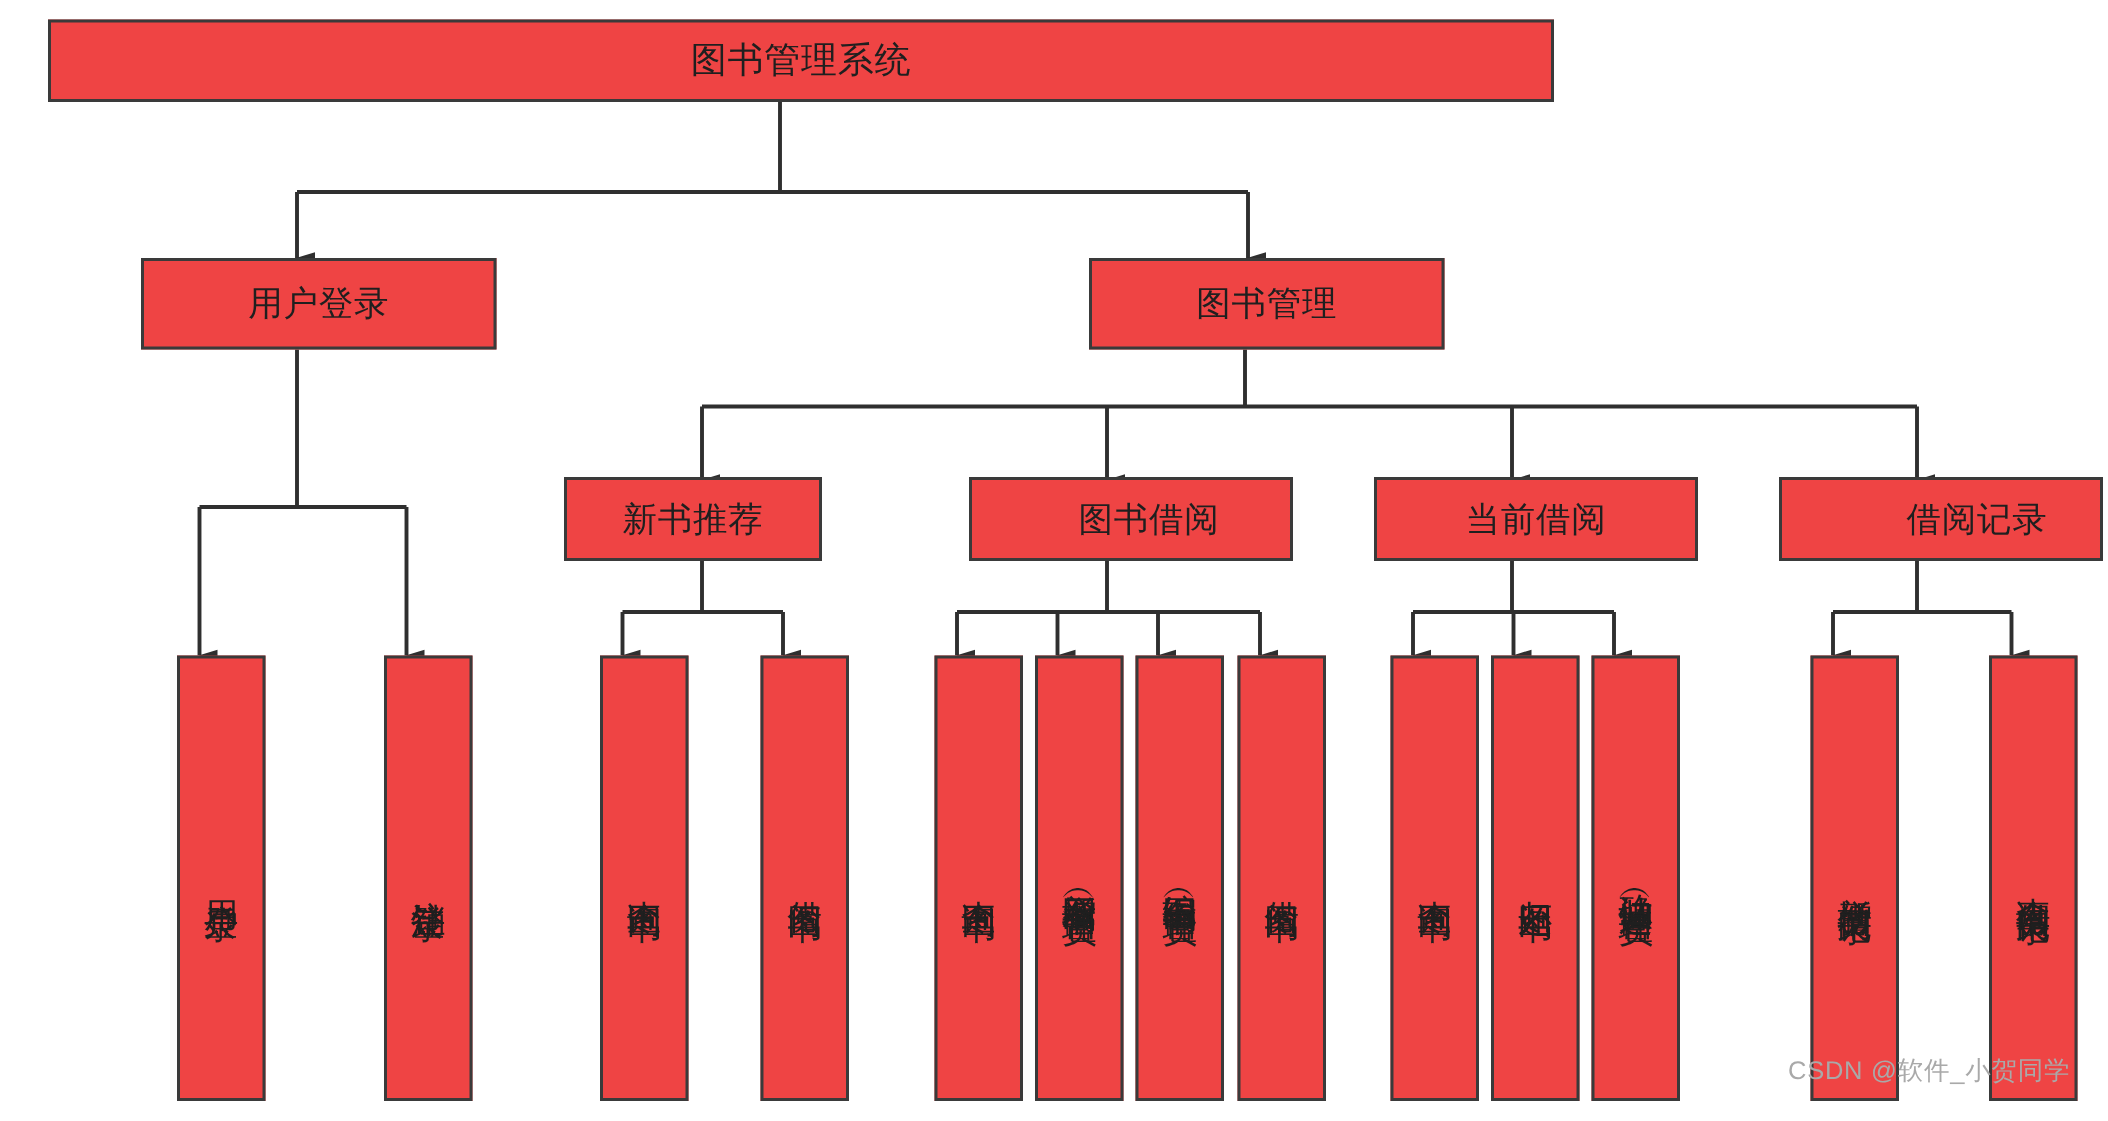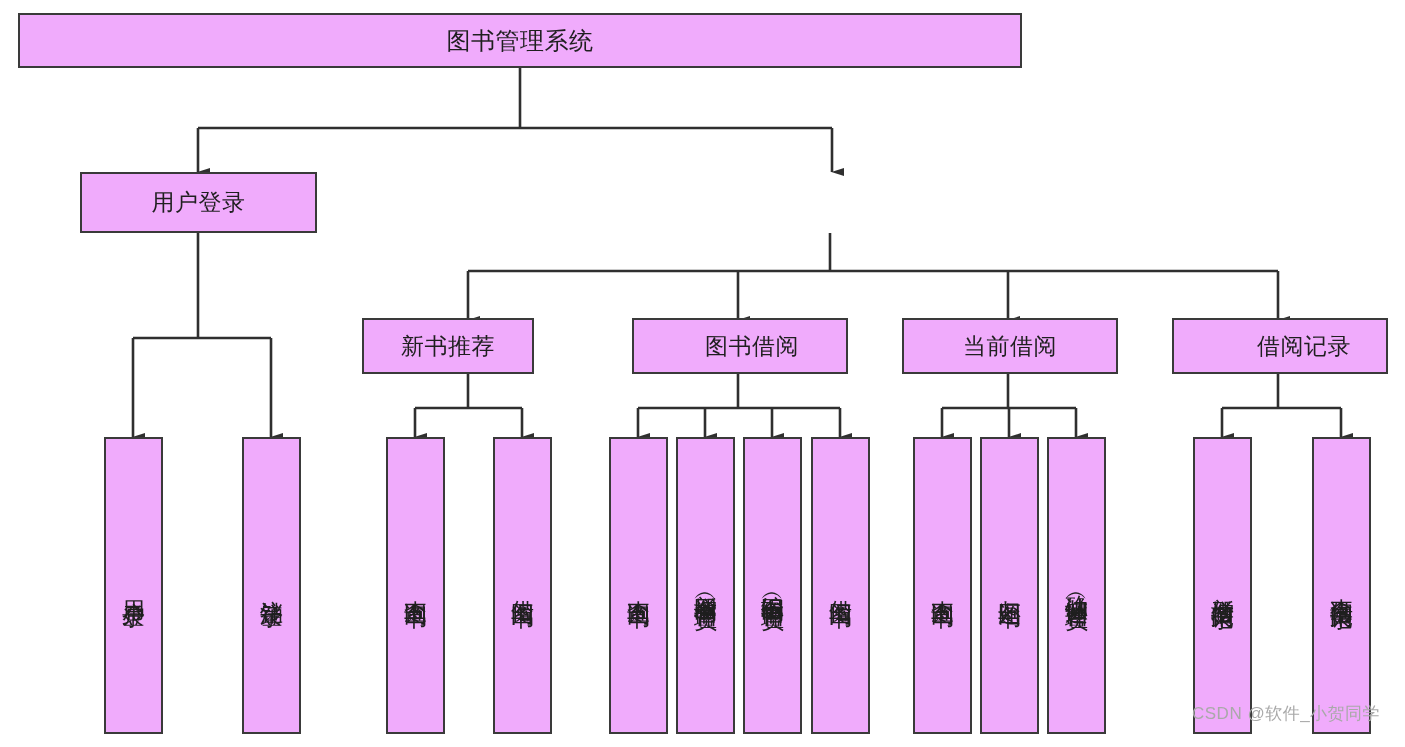--- a/index.html
+++ b/index.html
@@ -23,26 +23,27 @@
     position: absolute;
     left: 0;
     top: 0;
     width: 1405px;
     height: 747px;
     pointer-events: none;
   }
   .node {
     position: absolute;
     box-sizing: border-box;
-    background: #f0abfc;
+    background: #ef4444;
     border: 2.5px solid #3a3a3a;
     display: flex;
     align-items: center;
     justify-content: center;
     z-index: 2;
+    margin-left: 14px;
   }
   .node .label {
     font-size: 23px;
     line-height: 1.05;
     color: #1f1f1f;
     letter-spacing: 0.5px;
     white-space: nowrap;
   }
   .node.root .label { font-size: 24px; }
   .node.branch .label { font-size: 23px; }
@@ -125,20 +126,23 @@
     </g>
   </svg>
 
   <div class="node root" style="left:18px; top:13px; width:1004px; height:55px;">
     <span class="label">图书管理系统</span>
   </div>
 
   <div class="node branch" style="left:80px; top:172px; width:237px; height:61px;">
     <span class="label">用户登录</span>
   </div>
+  <div class="node branch" style="left:712px; top:172px; width:237px; height:61px;">
+    <span class="label">图书管理</span>
+  </div>
 
   <div class="node branch" style="left:362px; top:318px; width:172px; height:56px;">
     <span class="label">新书推荐</span>
   </div>
   <div class="node branch" style="left:632px; top:318px; width:216px; height:56px;padding-left:24px;">
     <span class="label">图书借阅</span>
   </div>
   <div class="node branch" style="left:902px; top:318px; width:216px; height:56px;align-items:center;">
     <span class="label">当前借阅</span>
   </div>

